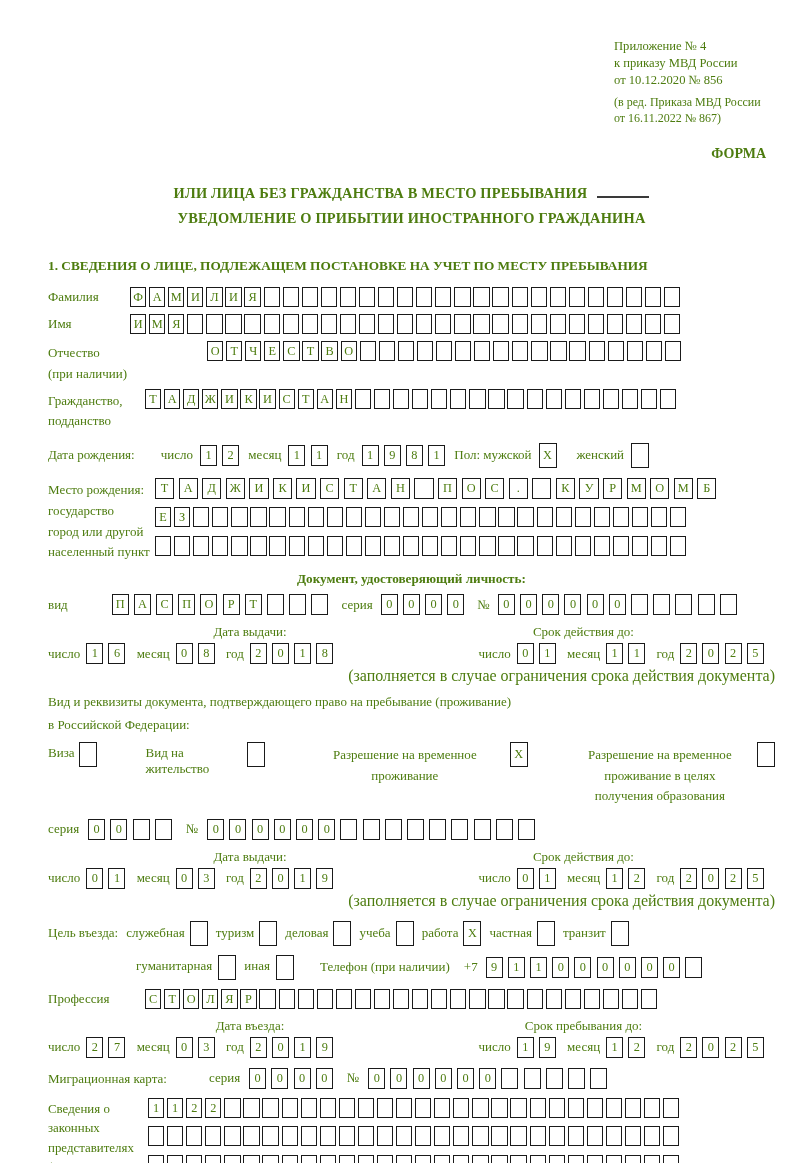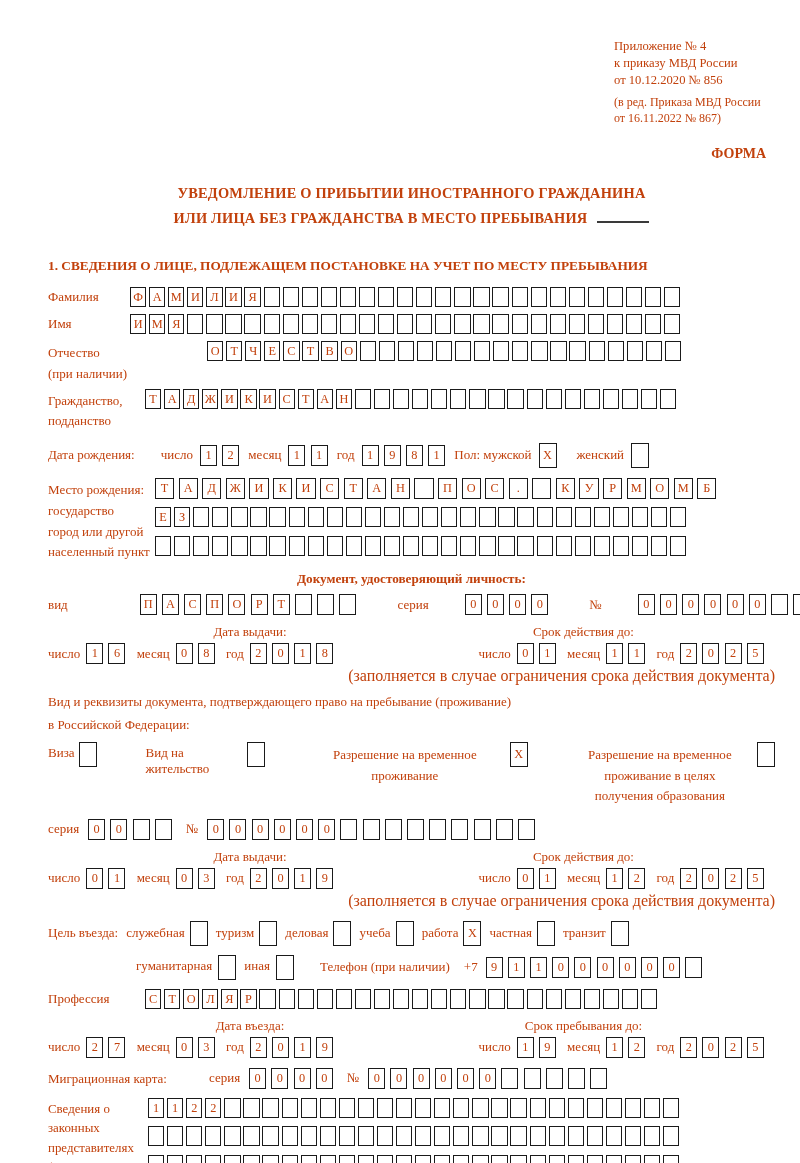--- a/index.html
+++ b/index.html
@@ -1,19 +1,19 @@
 <!DOCTYPE html>
 <html><head>
 <meta charset="utf-8">
 <style>
   * { box-sizing: border-box; }
   html,body { margin:0; padding:0; background:#ffffff; }
   #page {
     position:relative; width:800px; height:1163px; background:#fff;
-    font-family:"Liberation Serif", "DejaVu Serif", serif; color:#c2410c; overflow:hidden;
+    font-family:"Liberation Serif", "DejaVu Serif", serif; color:#4d7c0f; overflow:hidden;
   }
   .annex { position:absolute; left:614px; top:38px; font-size:12.6px; line-height:1.34; }
   .annex-amend { margin-top:5px; font-size:12px; line-height:1.34; }
   .forma { position:absolute; left:0; top:146px; width:766px; text-align:right; font-weight:700; font-size:14px;padding-left:34px; }
 
   .content { position:absolute; left:48px; top:181px; width:727px; font-size:13px; }
 
   .title { text-align:center; font-weight:700; font-size:14.4px; line-height:1.75; letter-spacing:.2px; }
   .title-underline { display:inline-block; width:52px; border-bottom:2.2px solid #3a3a3a; height:.9em; margin-left:10px; }
   .sec-heading { font-weight:700; font-size:13.3px; margin-top:27px; }
@@ -43,21 +43,21 @@
   #r-birthdate { margin-top:12px; }
   #r-birthdate > * { margin-right:7px; }
   #r-birthdate .boxes { margin-right:4px; }
 
   #r-birthplace { margin-top:10px; }
   #r-birthplace .flabel { width:107px; line-height:1.6; }
   #r-birthplace .bp-rows > .boxes { display:block; margin-bottom:8.5px; }
 
   .center-heading { text-align:center; font-weight:700; font-size:13.2px; margin-top:7px; }
 
-  #r-vid { margin-top:7px; align-items:center;gap:28px; }
+  #r-vid { margin-top:7px; align-items:center; }
   #r-vid > * { margin-right:8px; }
 
   .dates-grid { display:flex; margin-top:9px; }
   .dg-left { width:440px; }
   .dg-right { flex:1; }
   .dg-head { font-size:13px; }
   .dg-left .dg-head { width:404px; text-align:center; }
   .dg-right .dg-head { width:210px; text-align:center; }
   .dg-vals { display:flex; align-items:center; margin-top:3px; }
   .dg-vals > * { margin-right:6px; }
@@ -110,22 +110,22 @@
       <div>(в ред. Приказа МВД России</div>
       <div>от 16.11.2022 № 867)</div>
     </div>
   </div>
 
   <div class="forma">ФОРМА</div>
 
   <div class="content">
 
     <div class="title">
+      <div><span>ИЛИ ЛИЦА БЕЗ ГРАЖДАНСТВА В МЕСТО ПРЕБЫВАНИЯ</span><span class="title-underline"></span></div>
       <div>УВЕДОМЛЕНИЕ О ПРИБЫТИИ ИНОСТРАННОГО ГРАЖДАНИНА</div>
-      <div><span>ИЛИ ЛИЦА БЕЗ ГРАЖДАНСТВА В МЕСТО ПРЕБЫВАНИЯ</span><span class="title-underline"></span></div>
     </div>
 
     <div class="sec-heading">1. СВЕДЕНИЯ О ЛИЦЕ, ПОДЛЕЖАЩЕМ ПОСТАНОВКЕ НА УЧЕТ ПО МЕСТУ ПРЕБЫВАНИЯ</div>
 
     <div class="fieldrow" id="r-surname">
       <span class="flabel">Фамилия</span>
       <span class="boxes"><span class="cbox">Ф</span><span class="cbox">А</span><span class="cbox">М</span><span class="cbox">И</span><span class="cbox">Л</span><span class="cbox">И</span><span class="cbox">Я</span><span class="cbox"></span><span class="cbox"></span><span class="cbox"></span><span class="cbox"></span><span class="cbox"></span><span class="cbox"></span><span class="cbox"></span><span class="cbox"></span><span class="cbox"></span><span class="cbox"></span><span class="cbox"></span><span class="cbox"></span><span class="cbox"></span><span class="cbox"></span><span class="cbox"></span><span class="cbox"></span><span class="cbox"></span><span class="cbox"></span><span class="cbox"></span><span class="cbox"></span><span class="cbox"></span><span class="cbox"></span></span>
     </div>
 
     <div class="fieldrow" id="r-name">

